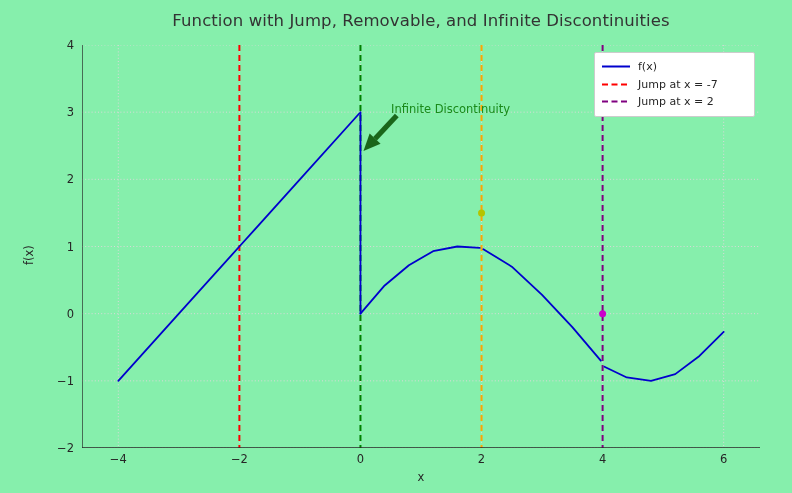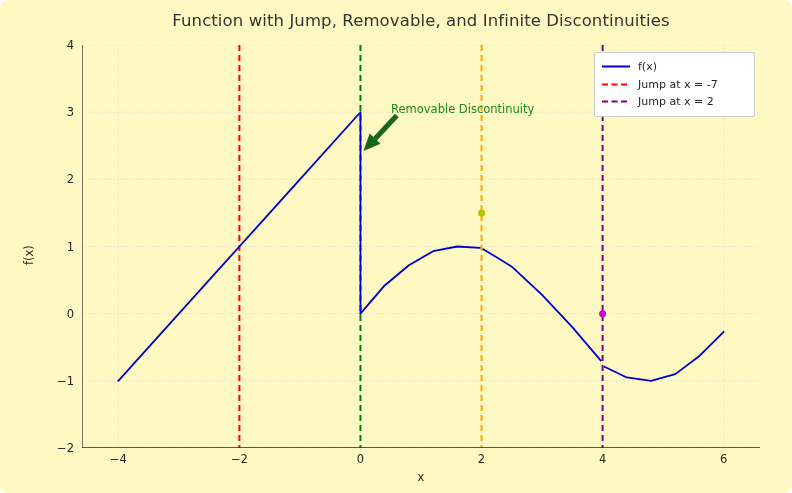--- a/index.html
+++ b/index.html
@@ -10,22 +10,21 @@
     width: 792px; height: 493px;
     font-family: "DejaVu Sans", sans-serif;
     color: #262626;
     overflow: hidden;
     position: relative;
   }
   #figure {
     position: absolute;
     left: 0; top: 0;
     width: 792px; height: 493px;
-    background: #fef9c3;
-    border-radius: 8px;
+    background: #86efac;
   }
   #chart-title {
     position: absolute;
     left: 82px; top: 11px;
     width: 678px;
     text-align: center;
     font-size: 16.5px;
     color: #333333;
     letter-spacing: 0.1px;
     white-space: nowrap;
@@ -224,21 +223,21 @@
           <line x1="0" y1="335.83333333333337" x2="-3.5" y2="335.83333333333337" stroke="#262626" stroke-width="1.2"></line>
           <line x1="0" y1="268.6666666666667" x2="-3.5" y2="268.6666666666667" stroke="#262626" stroke-width="1.2"></line>
           <line x1="0" y1="201.5" x2="-3.5" y2="201.5" stroke="#262626" stroke-width="1.2"></line>
           <line x1="0" y1="134.33333333333337" x2="-3.5" y2="134.33333333333337" stroke="#262626" stroke-width="1.2"></line>
           <line x1="0" y1="67.16666666666663" x2="-3.5" y2="67.16666666666663" stroke="#262626" stroke-width="1.2"></line>
           <line x1="0" y1="0" x2="-3.5" y2="0" stroke="#262626" stroke-width="1.2"></line>
         </g>
     </svg>
   </div>
 
-  <div id="annotation-text">Removable Discontinuity</div>
+  <div id="annotation-text">Infinite Discontinuity</div>
 
   <div id="legend">
       <div class="legend-row">
         <span class="legend-swatch">
           <svg width="30" height="11">
             <line x1="1" y1="5.5" x2="29" y2="5.5" stroke="#0000cd" stroke-width="2"></line>
           </svg>
         </span>
         <span class="legend-text">f(x)</span>
       </div>

